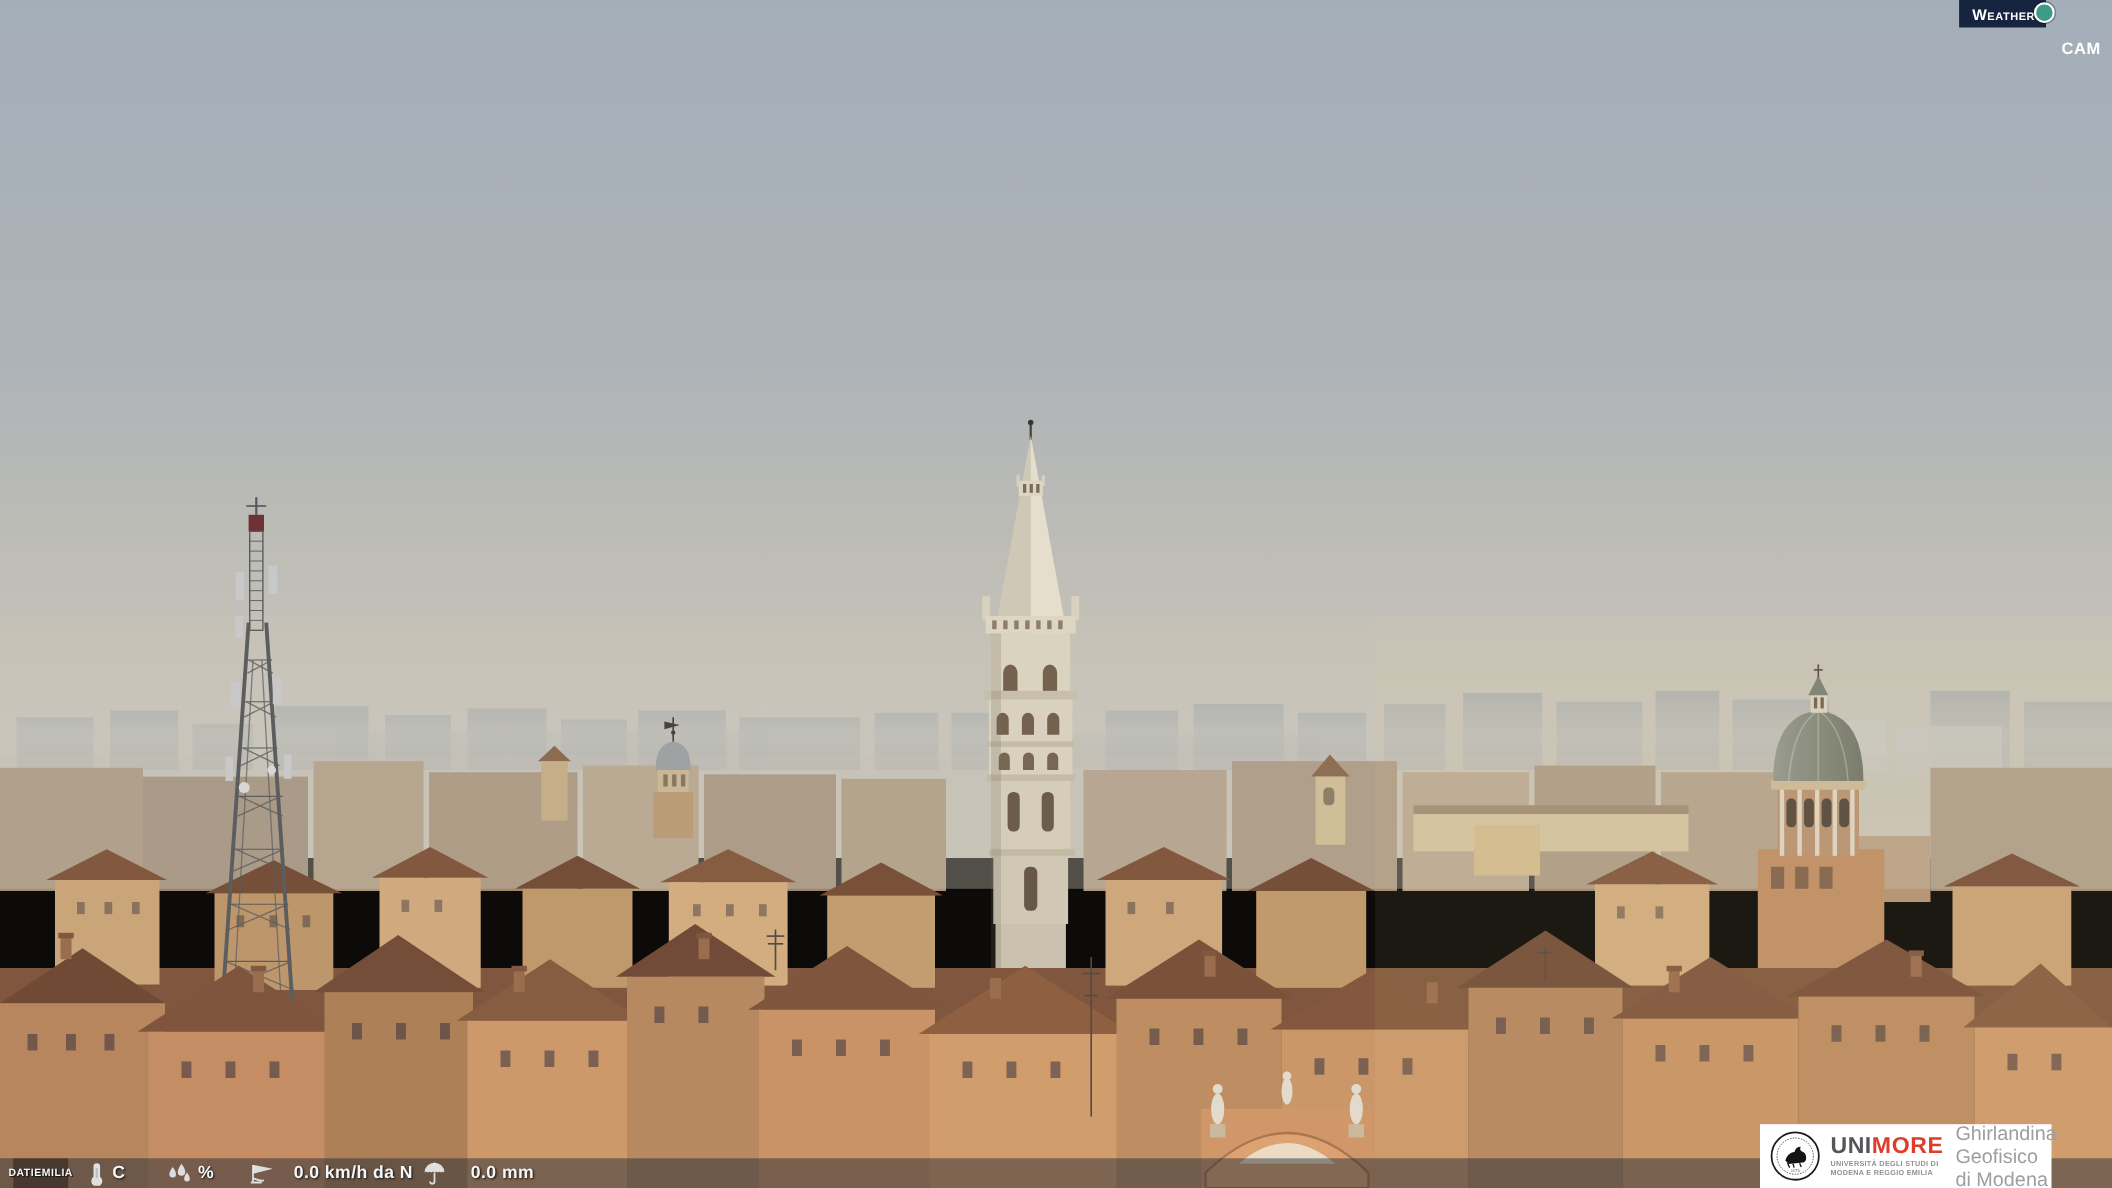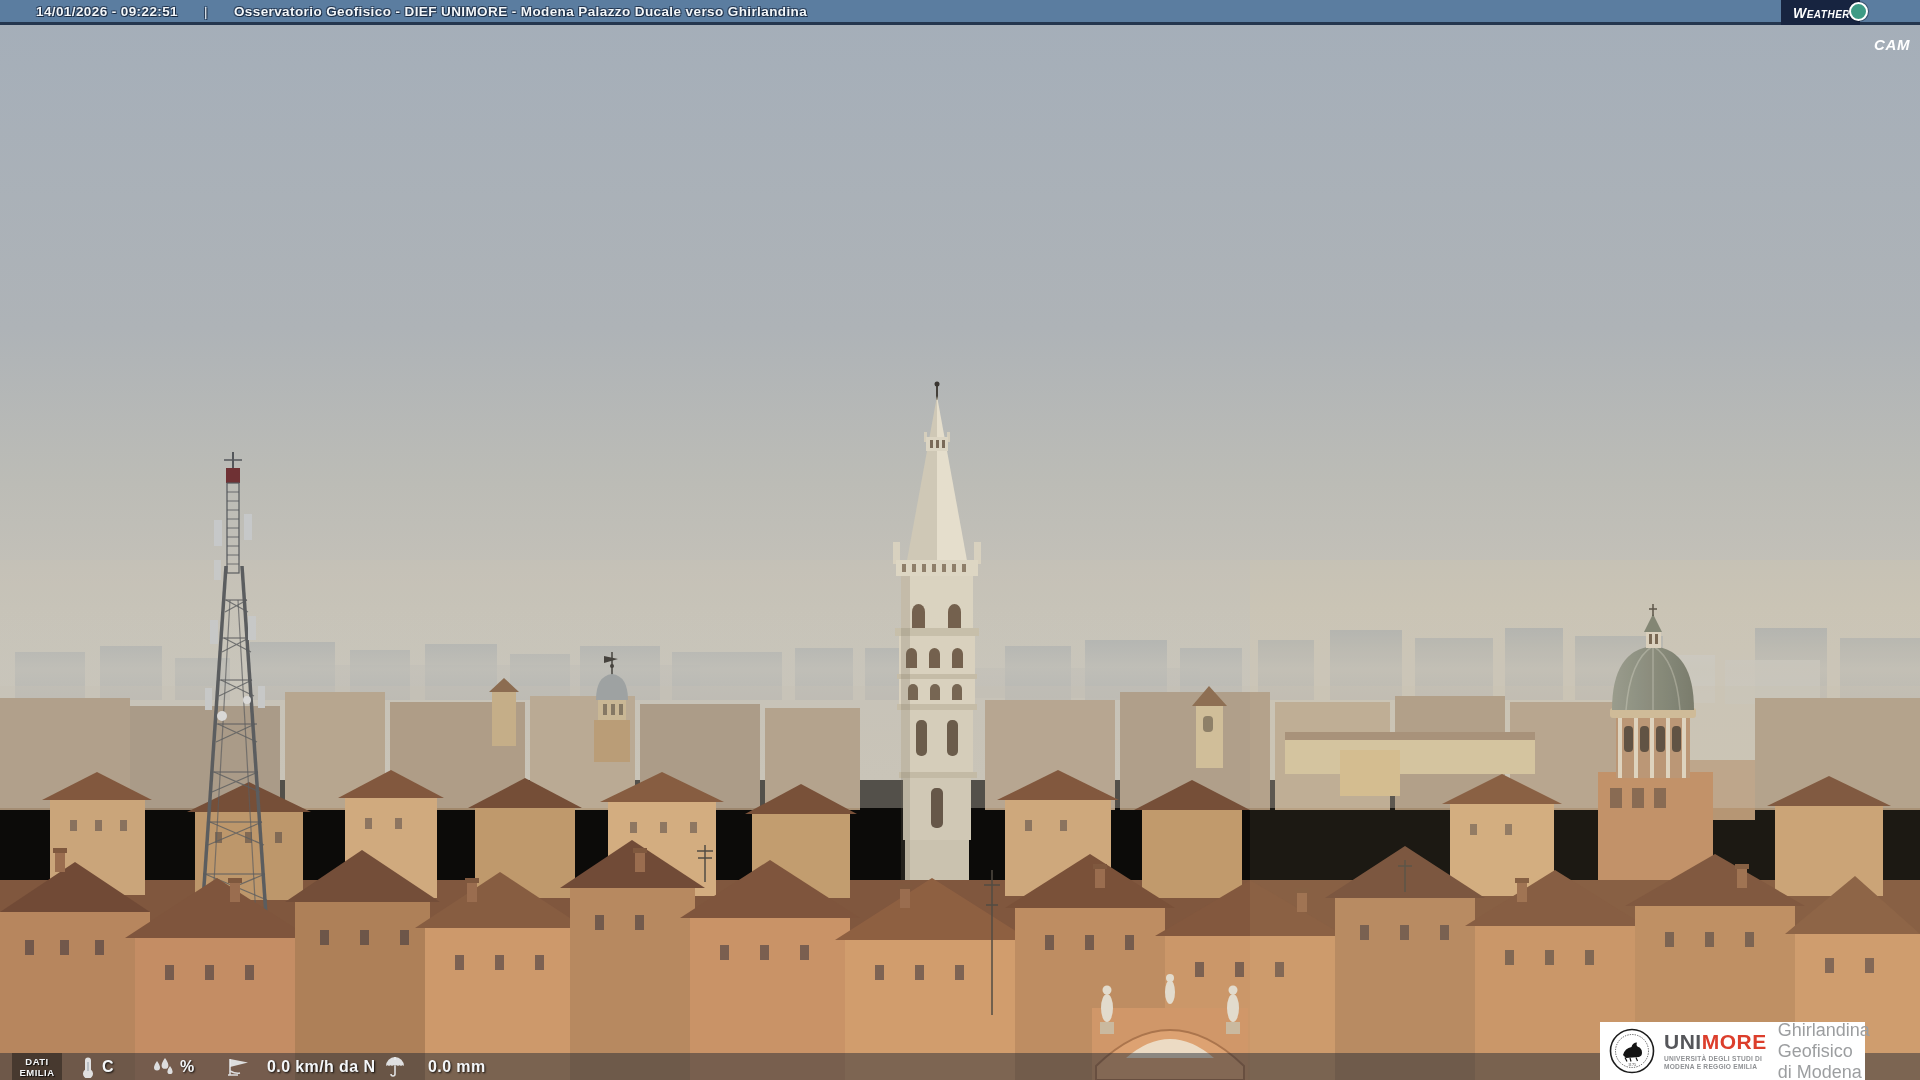--- a/index.html
+++ b/index.html
@@ -10,38 +10,38 @@
   
   .topbar{position:absolute;left:0;top:0;width:1920px;height:22px;
           background:#5b7da0;border-bottom:3px solid #24364f;
           display:flex;align-items:center;color:#f3f7fa;
           font-size:13.5px;font-weight:700;letter-spacing:.4px;}
   .topbar span{text-shadow:1px 1px 0 rgba(18,32,54,.85),-1px 1px 0 rgba(18,32,54,.55),
                1px -1px 0 rgba(18,32,54,.55),-1px -1px 0 rgba(18,32,54,.55);}
   .topbar .ts{margin-left:36px;}
   .topbar .sep{margin:0 26px;font-weight:400;}
   
-  .wcam{position:absolute;right:0;top:0;height:25px;display:flex;align-items:stretch;font-style:italic;}
+  .wcam{position:absolute;right:0;top:0;height:25px;display:flex;align-items:stretch;}
   .wc-weather{background:#172440;color:#fff;display:flex;align-items:center;
               padding:0 10px 0 12px;font-variant:small-caps;font-size:14px;
               font-weight:600;letter-spacing:.5px;}
   .wc-dot{width:15px;height:15px;border-radius:50%;background:#3e9b85;
           border:2.5px solid #fff;position:absolute;right:52px;top:2px;z-index:3;
           box-shadow:0 0 0 1px rgba(10,20,40,.4);}
   .wc-cam{background:#4e7195;color:#fff;display:flex;align-items:center;
           padding:0 10px 0 14px;font-size:15px;font-weight:800;letter-spacing:.6px;margin-top:44px;}
 
   
   .meteobar{position:absolute;left:0;top:1053px;width:1920px;height:27px;
             background:rgba(22,34,48,.45);color:#f4f6f8;}
   .meteobar .txt{position:absolute;top:0;height:27px;line-height:27px;
                  font-size:16px;font-weight:700;letter-spacing:.4px;
                  text-shadow:1px 1px 2px rgba(0,0,0,.85);}
   .meteo-label{position:absolute;left:12px;top:0;width:50px;height:27px;
-               background:rgba(0,0,0,.35);display:flex;flex-direction:column;
+               background:rgba(0,0,0,.35);display:flex;flex-direction:row;
                align-items:center;justify-content:center;font-size:9.5px;
                font-weight:700;line-height:11px;letter-spacing:.5px;
                text-shadow:1px 1px 1px rgba(0,0,0,.8);}
   .micon{position:absolute;top:3px;}
 
   
   .unibox{position:absolute;left:1600px;top:1022px;width:265px;height:58px;
           background:#ffffff;display:flex;align-items:center;}
   .seal{margin-left:9px;flex:0 0 auto;}
   .brand{margin-left:9px;flex:0 0 auto;}
@@ -404,25 +404,20 @@
         <line x1="697" y1="851" x2="713" y2="851"></line>
         <line x1="698" y1="858" x2="712" y2="858"></line>
       <line x1="1405" y1="860" x2="1405" y2="892"></line>
         <line x1="1398" y1="866" x2="1412" y2="866"></line>
     </g>
 
     <rect x="1250" y="560" width="670" height="520" fill="rgba(244,206,150,.07)"></rect>
     <rect x="0" y="560" width="1920" height="520" fill="rgba(235,210,175,.05)"></rect>
   </svg>
 
-  <div class="topbar">
-    <span class="ts">14/01/2026 - 09:22:51</span>
-    <span class="sep">|</span>
-    <span class="title">Osservatorio Geofisico - DIEF UNIMORE - Modena Palazzo Ducale verso Ghirlandina</span>
-  </div>
 
   <div class="wcam">
     <span class="wc-weather">Weather</span>
     <span class="wc-dot"></span>
     <span class="wc-cam">CAM</span>
   </div>
 
   <div class="meteobar">
     <div class="meteo-label">
       <span>DATI</span>

